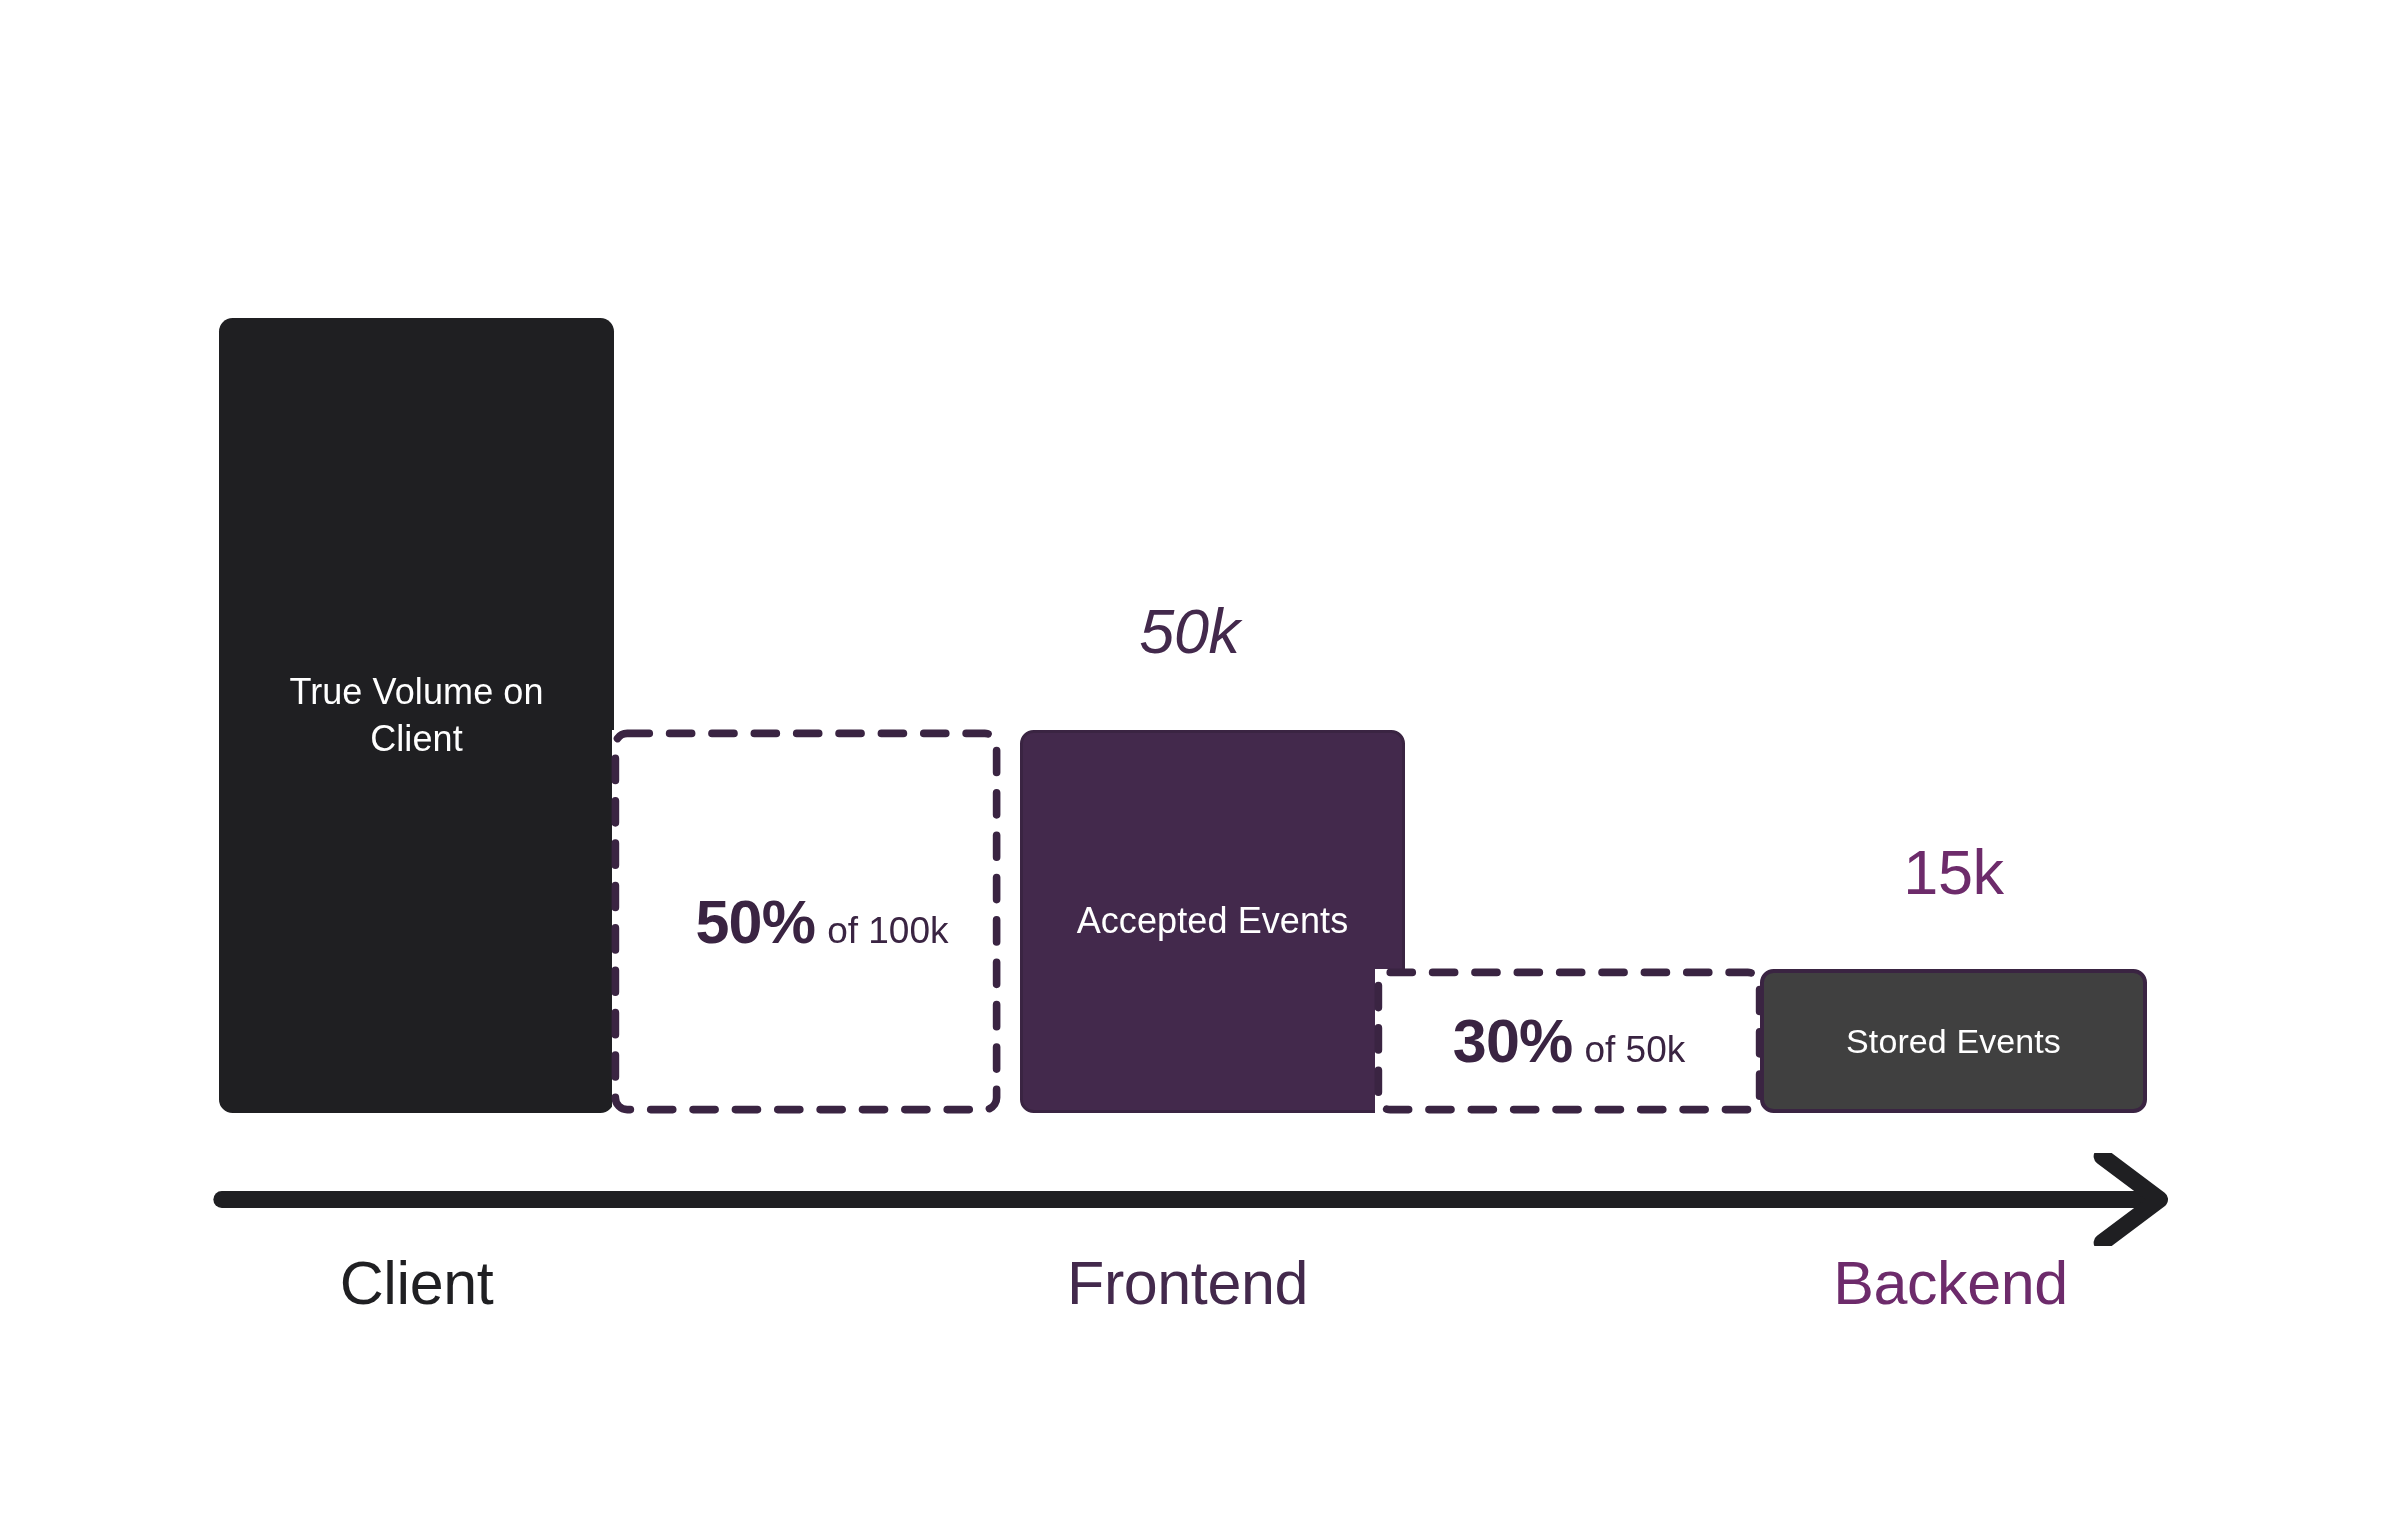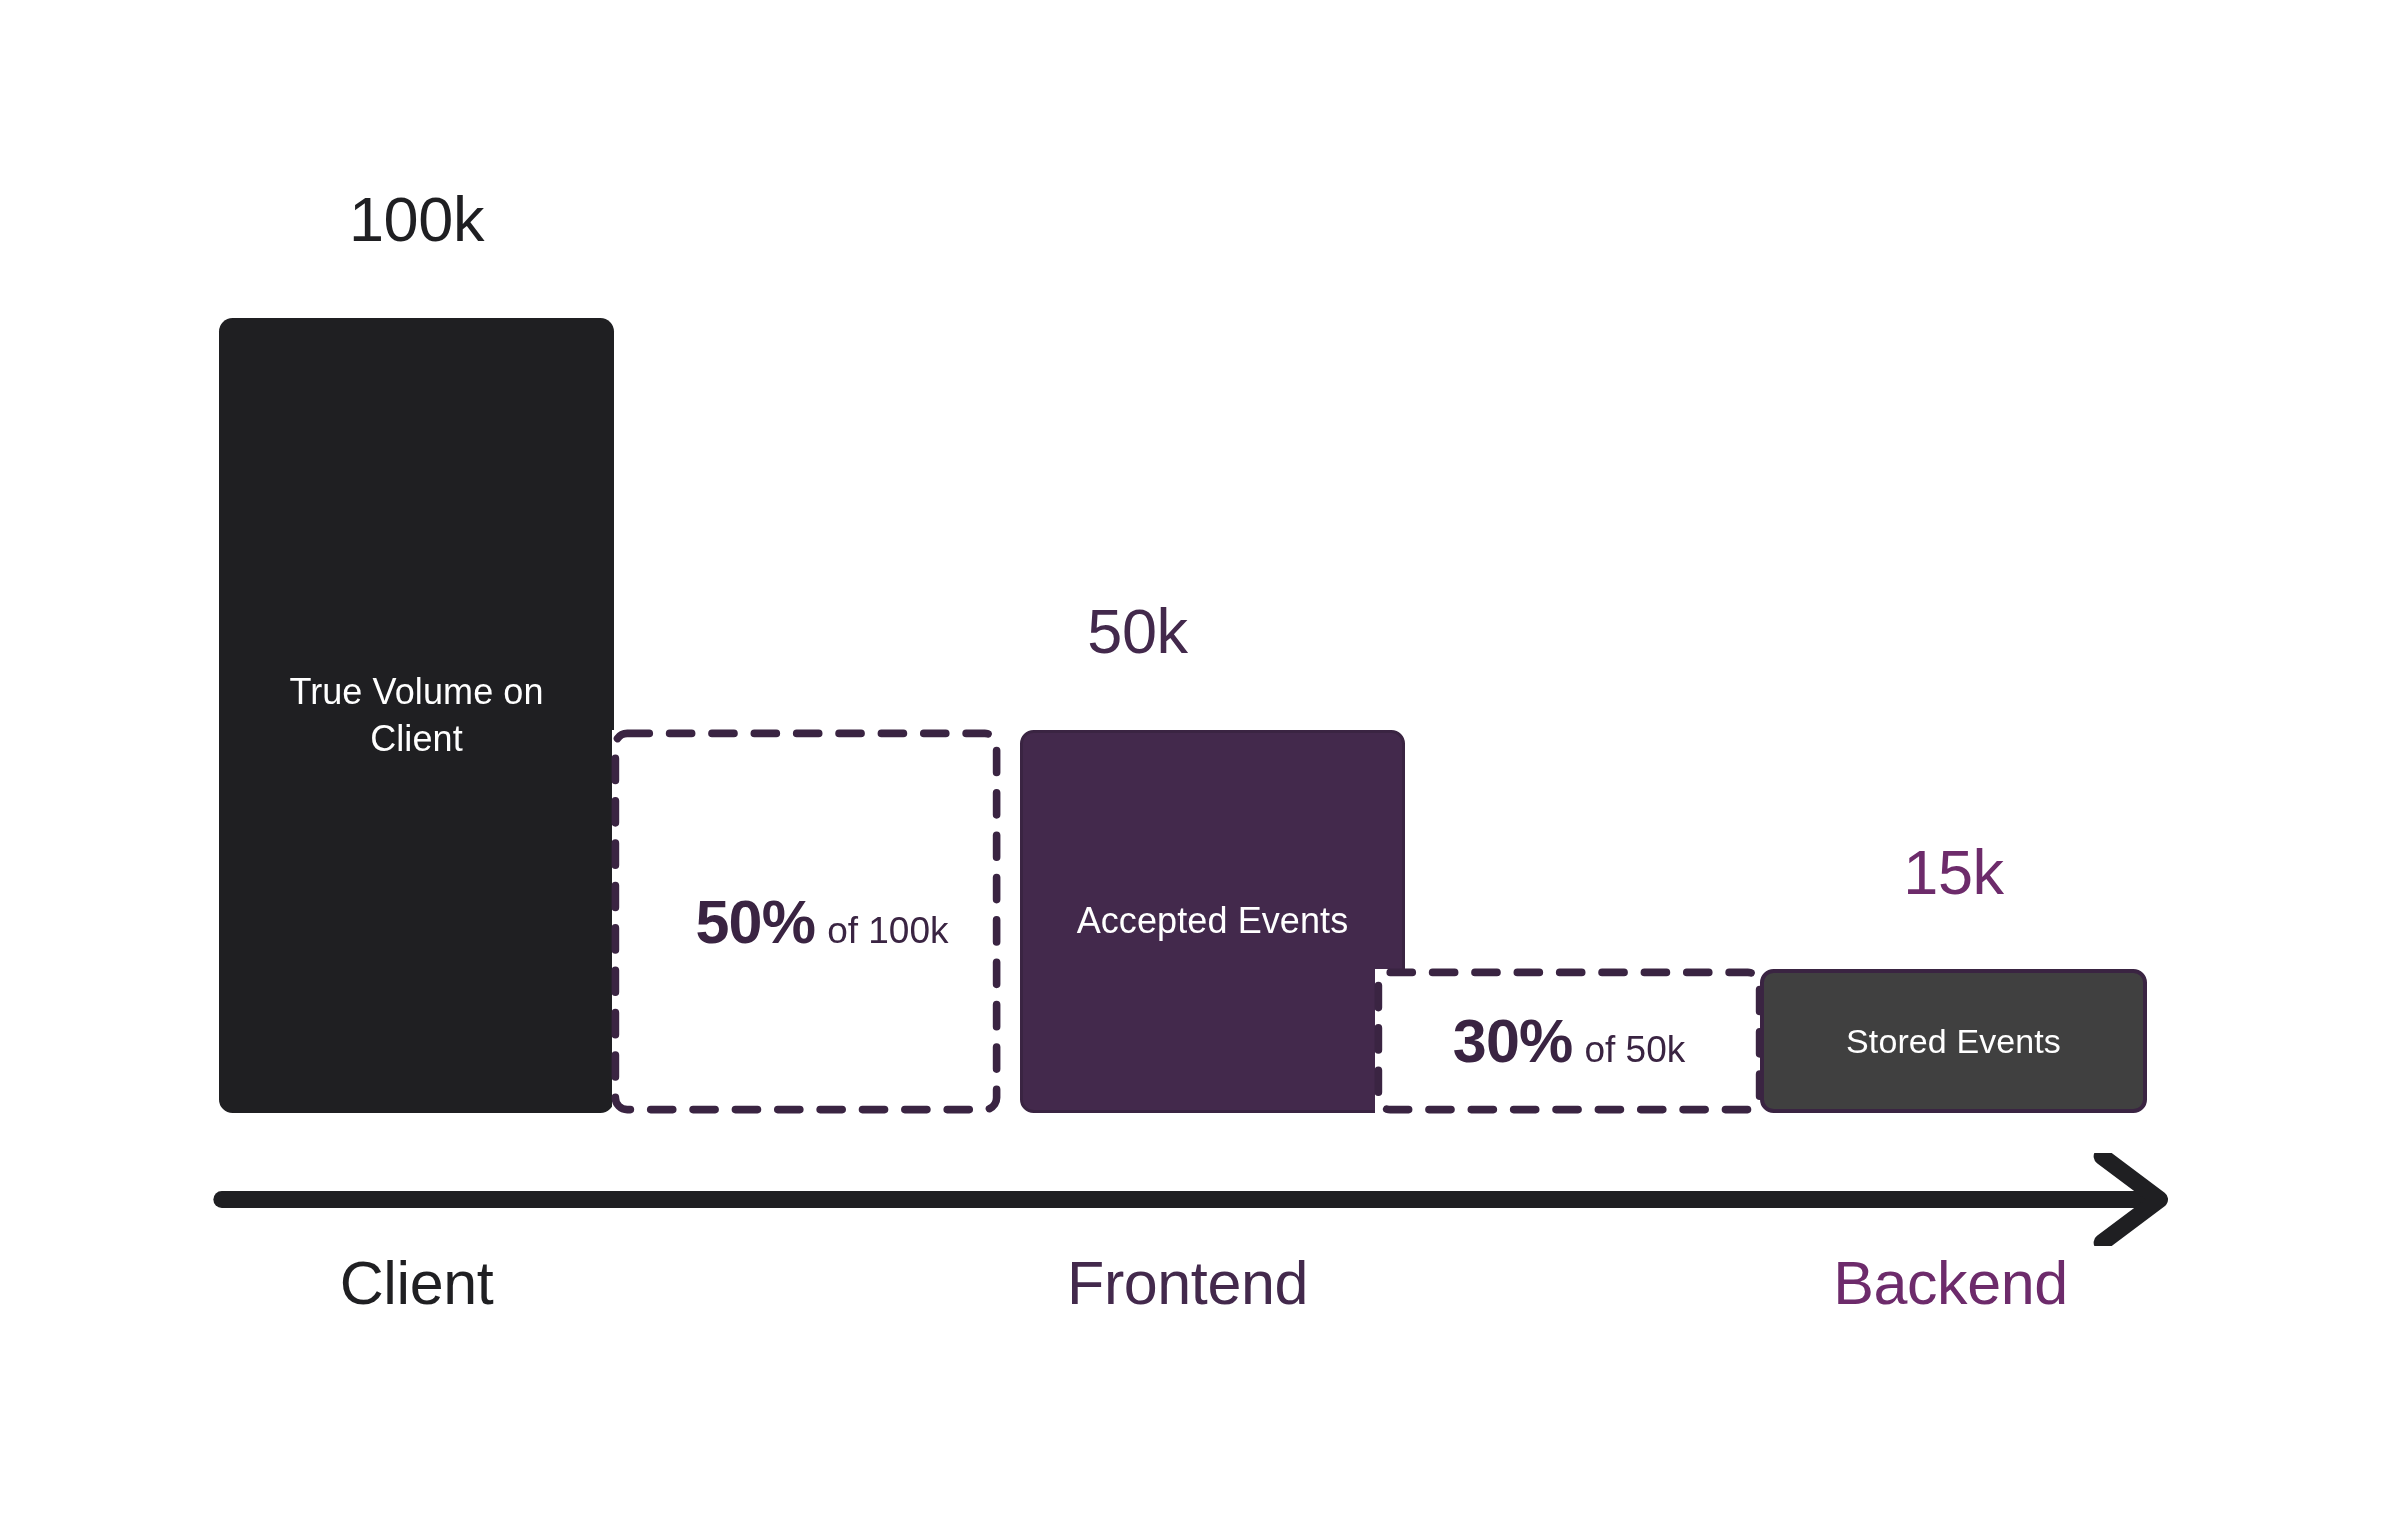--- a/index.html
+++ b/index.html
@@ -137,21 +137,21 @@
   
   .value-label {
     position: absolute;
     text-align: center;
     font-size: 63px;
     font-weight: 400;
     letter-spacing: -0.4px;
     line-height: 1;
   }
   .value-client  { left: 219px; top: 188px;  width: 395px; color: #1F1F22; }
-  .value-accepted{ left: 945px; top: 600px; width: 385px; color: #43294C; }
+  .value-accepted{ left: 997px; top: 600px; width: 385px; color: #43294C; font-style: italic; }
   .value-stored  { left: 1760px; top: 841px; width: 387px; color: #6D2B6B; }
 
   
   .axis-arrow {
     position: absolute;
     left: 212px;
     top: 1153px;
     width: 1976px;
     height: 93px;
   }
@@ -168,21 +168,20 @@
   }
   .stage-client   { left: 219px;  width: 395px; color: #1F1F22; }
   .stage-frontend { left: 933px; width: 509px; color: #43294C; }
   .stage-backend  { left: 1696px; width: 509px; color: #6D2B6B; }
 </style>
 </head>
 <body>
 
 <div id="stage">
 
-  <div class="value-label value-client">100k</div>
 
   <div class="bar bar-client">
     <span class="bar-label">True Volume on Client</span>
   </div>
 
   <div class="dropbox dropbox-1">
     <svg viewBox="0 0 458 452" preserveAspectRatio="none">
       <rect x="4" y="4" width="450" height="444" fill="none" stroke="#3A2442" stroke-width="9" stroke-dasharray="26 24" stroke-linecap="round" rx="14" ry="14"></rect>
     </svg>
     <span class="drop-text">

